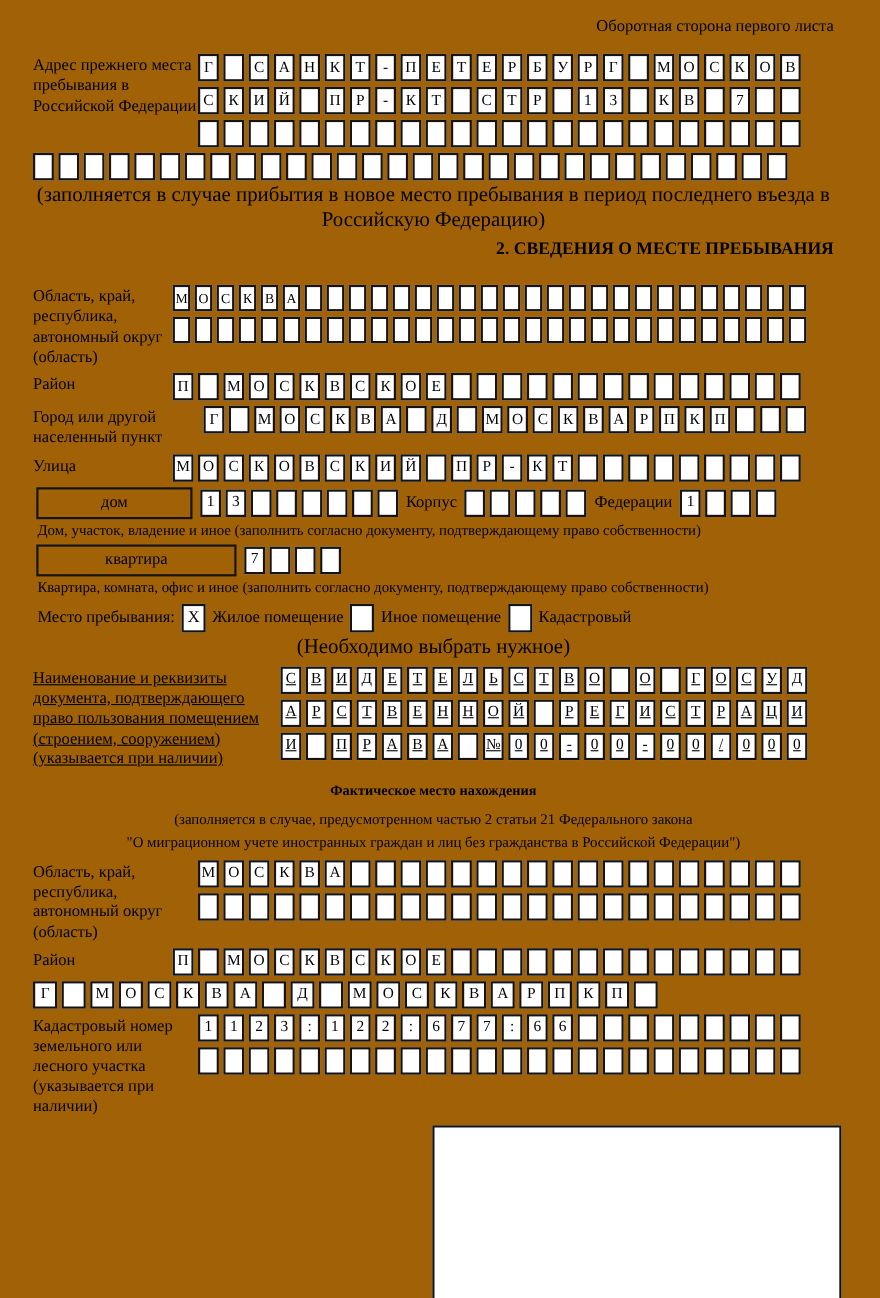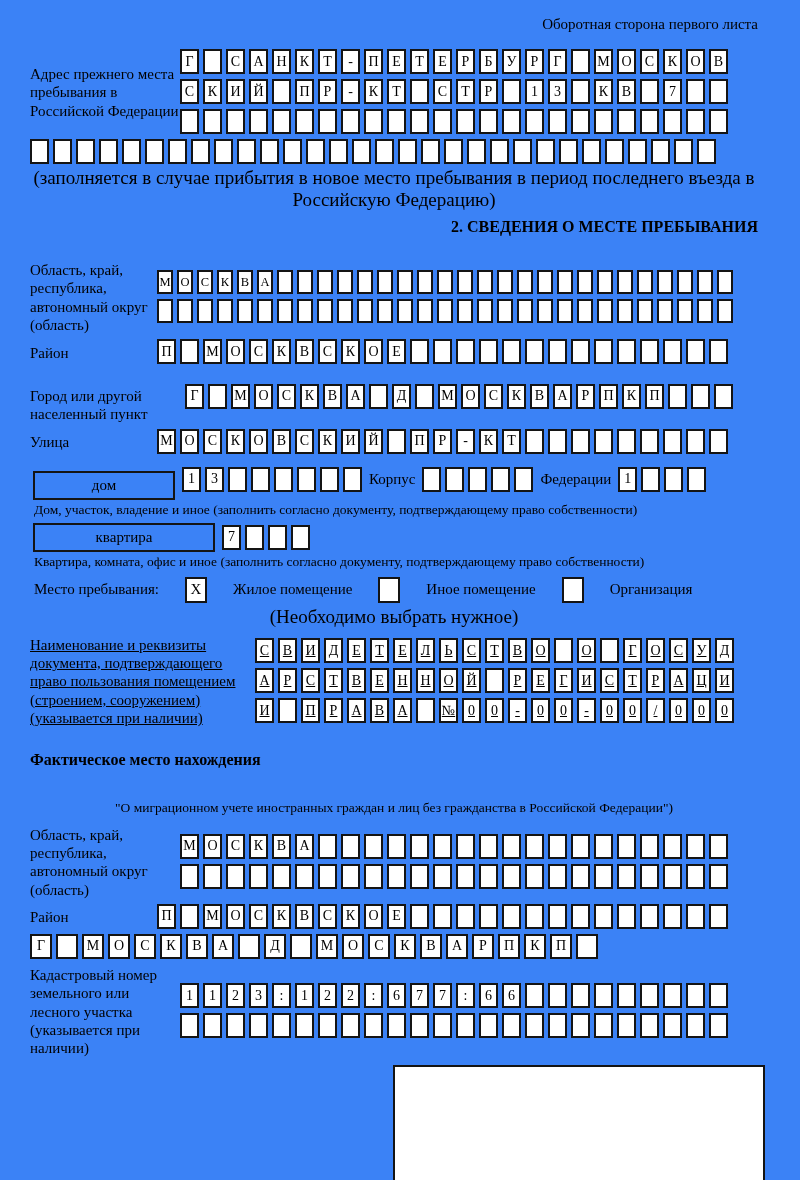--- a/index.html
+++ b/index.html
@@ -1,49 +1,49 @@
 <!DOCTYPE html>
 <html><head>
 <meta charset="utf-8">
 <style>
   html,body{margin:0;padding:0;background:#fff;}
   .page{
     position:relative;width:800px;height:1180px;box-sizing:border-box;
-    padding:16px 42px 0 30px;background:#3b82f6;color:#000;
+    padding:16px 42px 0 30px;background:#a16207;color:#000;
     font-family:"Liberation Serif","DejaVu Serif",serif;overflow:hidden;
   }
   .hdr{text-align:right;font-size:15px;margin-bottom:16px;}
-  .field{display:flex;align-items:center;margin-bottom:5px;}
+  .field{display:flex;align-items:flex-start;margin-bottom:5px;}
   .lbl{font-size:15px;line-height:1.22;flex:0 0 auto;padding-top:2px;}
   .w150{width:150px;}
   .w127{width:127px;}
-  .w155{width:155px;margin-top:16px;}
+  .w155{width:155px;}
   .w225{width:225px;}
   .rows{display:flex;flex-direction:column;gap:5px;}
   .boxes{display:flex;gap:4px;flex-wrap:nowrap;}
   .cbox{
     box-sizing:border-box;flex:0 0 auto;width:19px;height:25px;
     border:2px solid #141414;background:#fff;display:flex;align-items:center;
     justify-content:center;font-size:14px;line-height:1;
   }
   .sm .cbox{width:16px;height:24px;font-size:12.5px;}
   .lg .cbox{width:22px;}
   .full{margin:5px 0 2px 0;}
   .note{font-size:19px;text-align:center;margin:3px 0 2px 0;}
   .sec-title{font-weight:bold;font-size:16px;text-align:right;margin:7px 0 23px 0;}
   .inline-row{display:flex;align-items:center;gap:7px;margin:5px 0 2px 3px;font-size:15px;}
   .wbox{box-sizing:border-box;border:2px solid #141414;height:29px;display:flex;
     align-items:center;justify-content:center;font-size:15px;}
-  .wbox.dom{width:142px;margin-top:12px;}
+  .wbox.dom{width:142px;}
   .wbox.kv{width:182px;}
   .cap{font-size:13.5px;margin:2px 0 5px 4px;}
-  .chkrow{display:flex;align-items:center;gap:24px;font-size:15px;margin:7px 0 2px 4px;}
+  .chkrow{display:flex;align-items:center;gap:4px;font-size:15px;margin:7px 0 2px 4px;}
   .chkrow .boxes{margin:0 2px;}
   .chkrow .cbox{width:22px;height:26px;font-size:15px;}
-  .fact-title{font-weight:bold;font-size:16px;margin:24px 0 8px 0;}
+  .fact-title{font-weight:bold;font-size:13px;text-align:center;margin:12px 0 8px 0;}
   .fact-note{font-size:13.5px;text-align:center;line-height:1.5;margin-bottom:6px;}
   .stamp-wrap{margin:8px 0 0 363px;width:372px;}
   .stamp-box{box-sizing:border-box;width:372px;height:172px;border:2px solid #141414;background:#fff;}
 </style>
 </head>
 <body>
 
 <div class="page">
 
   <div class="hdr">Оборотная сторона первого листа</div>
@@ -374,21 +374,21 @@
         <span class="cbox">X</span>
       </div>
     <span>Жилое помещение</span>
     <div class="boxes">
         <span class="cbox"></span>
       </div>
     <span>Иное помещение</span>
     <div class="boxes">
         <span class="cbox"></span>
       </div>
-    <span>Организация</span>
+    <span>Кадастровый</span>
   </div>
   <div class="note">(Необходимо выбрать нужное)</div>
 
   <div class="field" style="margin-top:6px;text-decoration:underline;">
     <div class="lbl w225">Наименование и реквизиты документа, подтверждающего право пользования помещением (строением, сооружением) (указывается при наличии)</div>
     <div class="rows">
       <div class="boxes">
           <span class="cbox">С</span>
           <span class="cbox">В</span>
           <span class="cbox">И</span>
@@ -455,21 +455,21 @@
           <span class="cbox">/</span>
           <span class="cbox">0</span>
           <span class="cbox">0</span>
           <span class="cbox">0</span>
         </div>
     </div>
   </div>
 
   <div class="fact-title">Фактическое место нахождения</div>
   <div class="fact-note">
-    <br>
+    <span>(заполняется в случае, предусмотренном частью 2 статьи 21 Федерального закона</span><br>
     <span>"О миграционном учете иностранных граждан и лиц без гражданства в Российской Федерации")</span>
   </div>
 
   <div class="field">
     <div class="lbl w150">Область, край, республика, автономный округ (область)</div>
     <div class="rows">
       <div class="boxes">
           <span class="cbox">М</span>
           <span class="cbox">О</span>
           <span class="cbox">С</span>

